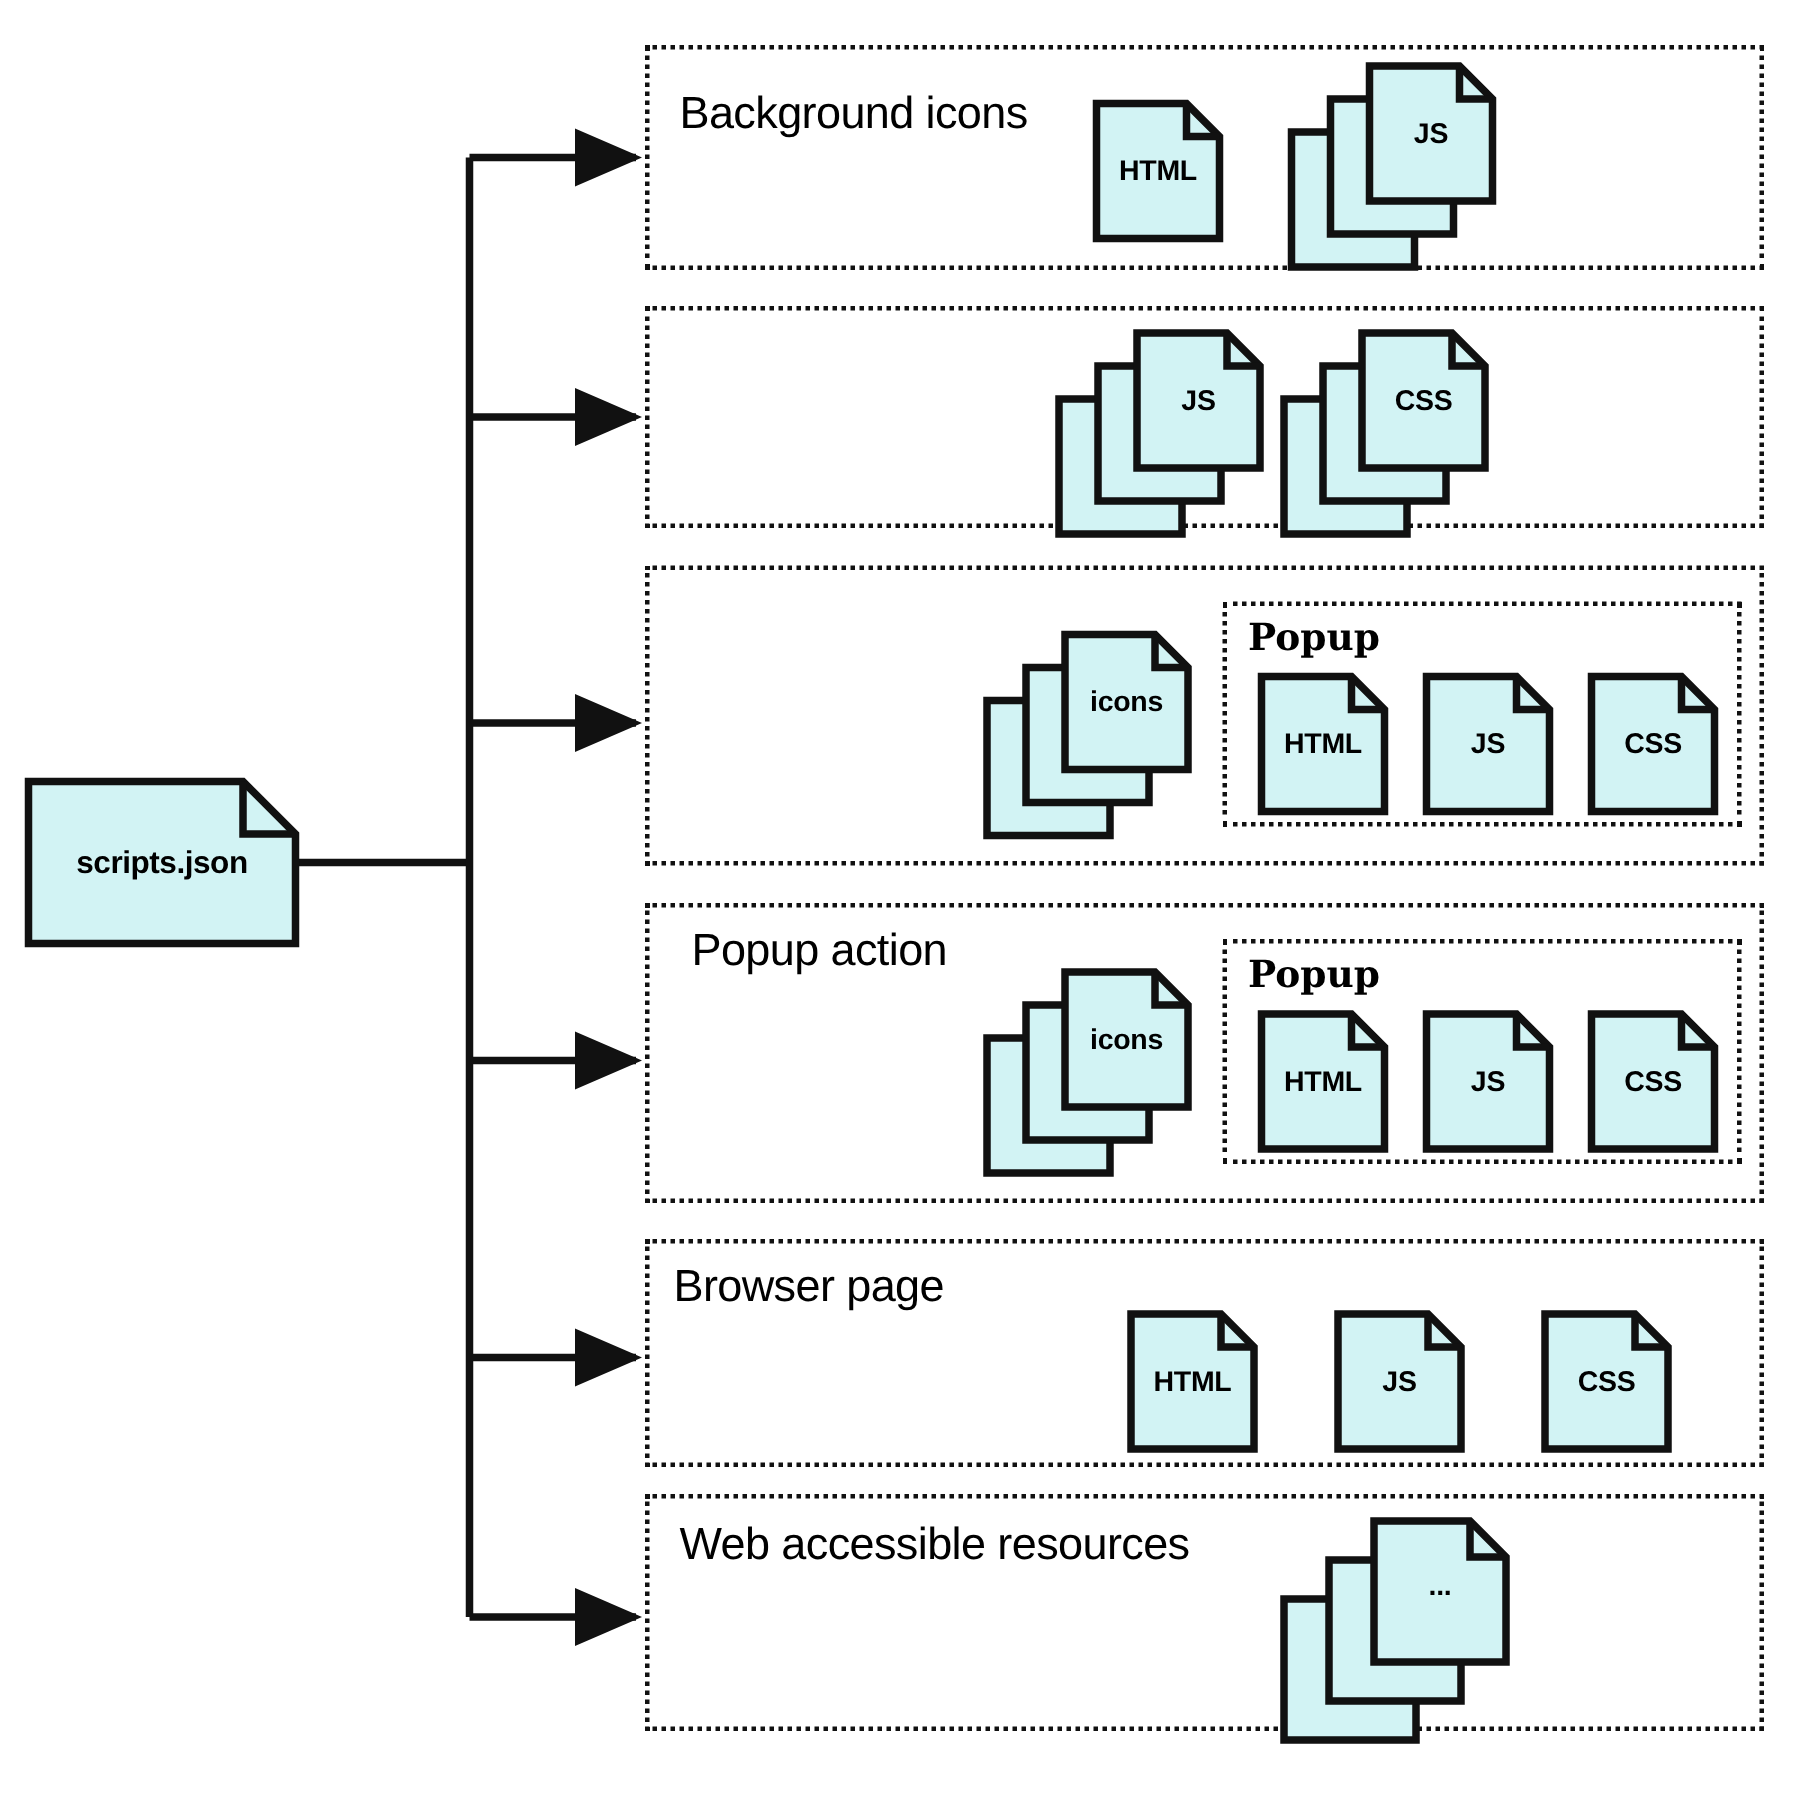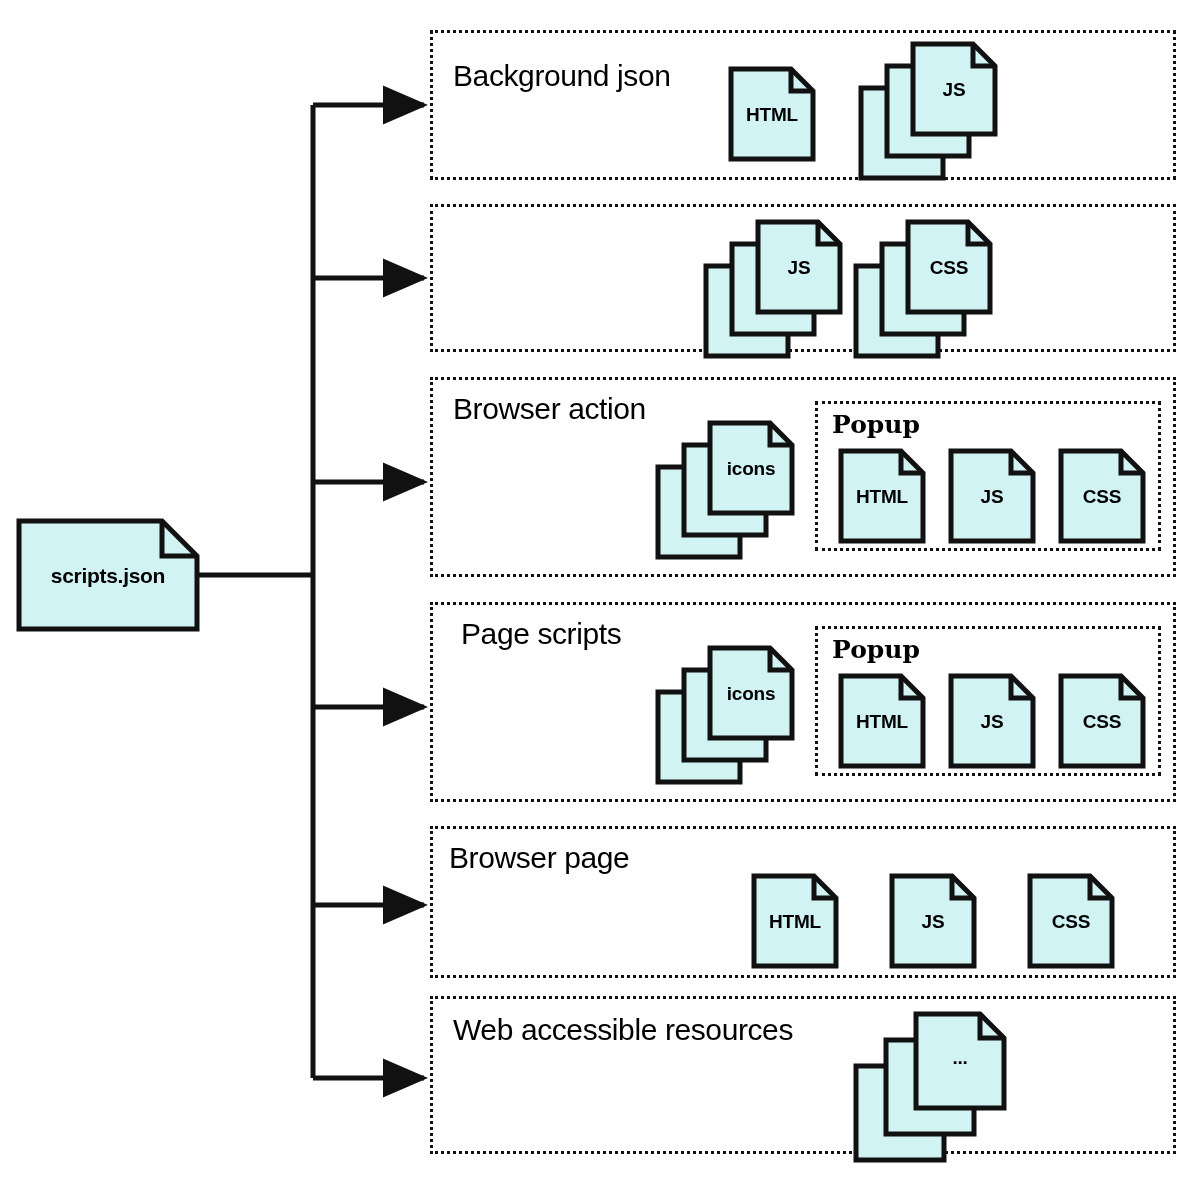--- a/index.html
+++ b/index.html
@@ -143,21 +143,21 @@
 
   <div id="manifest-node" class="doc-node">
     <svg class="doc-shape" viewBox="0 0 184 114" preserveAspectRatio="none">
       <path d="M3,3 L146,3 L181,38 L181,111 L3,111 Z" fill="#d2f3f4" stroke="#111111" stroke-width="5" stroke-linejoin="miter"></path>
       <path d="M146,3 L146,38 L181,38" fill="none" stroke="#111111" stroke-width="5" stroke-linejoin="miter"></path>
     </svg>
     <div class="doc-label">scripts.json</div>
   </div>
 
   <div class="section-box" style="left:430px; top:30px; width:746px; height:150px;">
-    <div class="section-title" style="left:20px; top:26px;">Background json</div>
+    <div class="section-title" style="left:20px; top:26px;">Background icons</div>
 
     <div class="file-doc" style="left:295px; top:33px;">
       <svg class="doc-shape" viewBox="0 0 88 96" preserveAspectRatio="none">
         <path d="M3,3 L63,3 L85,25 L85,93 L3,93 Z" fill="#d2f3f4" stroke="#111111" stroke-width="5" stroke-linejoin="miter"></path>
         <path d="M63,3 L63,25 L85,25" fill="none" stroke="#111111" stroke-width="5"></path>
       </svg>
       <div class="doc-label">HTML</div>
     </div>
 
     <div class="doc-stack" style="left:425px; top:8px; width:140px; height:130px;">
@@ -218,21 +218,20 @@
         <svg class="doc-shape" viewBox="0 0 88 96" preserveAspectRatio="none">
           <path d="M3,3 L63,3 L85,25 L85,93 L3,93 Z" fill="#d2f3f4" stroke="#111111" stroke-width="5" stroke-linejoin="miter"></path>
           <path d="M63,3 L63,25 L85,25" fill="none" stroke="#111111" stroke-width="5"></path>
         </svg>
         <div class="doc-label">CSS</div>
       </div>
     </div>
   </div>
 
   <div class="section-box" style="left:430px; top:377px; width:746px; height:200px;">
-    <div class="section-title" style="left:20px; top:12px;">Browser action</div>
 
     <div class="doc-stack" style="left:222px; top:40px; width:140px; height:130px;">
       <div class="file-doc" style="left:0px; top:44px;">
         <svg class="doc-shape" viewBox="0 0 88 96" preserveAspectRatio="none">
           <path d="M3,3 L85,3 L85,93 L3,93 Z" fill="#d2f3f4" stroke="#111111" stroke-width="5"></path>
         </svg>
       </div>
       <div class="file-doc" style="left:26px; top:22px;">
         <svg class="doc-shape" viewBox="0 0 88 96" preserveAspectRatio="none">
           <path d="M3,3 L85,3 L85,93 L3,93 Z" fill="#d2f3f4" stroke="#111111" stroke-width="5"></path>
@@ -270,21 +269,21 @@
         <svg class="doc-shape" viewBox="0 0 88 96" preserveAspectRatio="none">
           <path d="M3,3 L63,3 L85,25 L85,93 L3,93 Z" fill="#d2f3f4" stroke="#111111" stroke-width="5" stroke-linejoin="miter"></path>
           <path d="M63,3 L63,25 L85,25" fill="none" stroke="#111111" stroke-width="5"></path>
         </svg>
         <div class="doc-label">CSS</div>
       </div>
     </div>
   </div>
 
   <div class="section-box" style="left:430px; top:602px; width:746px; height:200px;">
-    <div class="section-title" style="left:28px; top:12px;">Page scripts</div>
+    <div class="section-title" style="left:28px; top:12px;">Popup action</div>
 
     <div class="doc-stack" style="left:222px; top:40px; width:140px; height:130px;">
       <div class="file-doc" style="left:0px; top:44px;">
         <svg class="doc-shape" viewBox="0 0 88 96" preserveAspectRatio="none">
           <path d="M3,3 L85,3 L85,93 L3,93 Z" fill="#d2f3f4" stroke="#111111" stroke-width="5"></path>
         </svg>
       </div>
       <div class="file-doc" style="left:26px; top:22px;">
         <svg class="doc-shape" viewBox="0 0 88 96" preserveAspectRatio="none">
           <path d="M3,3 L85,3 L85,93 L3,93 Z" fill="#d2f3f4" stroke="#111111" stroke-width="5"></path>

